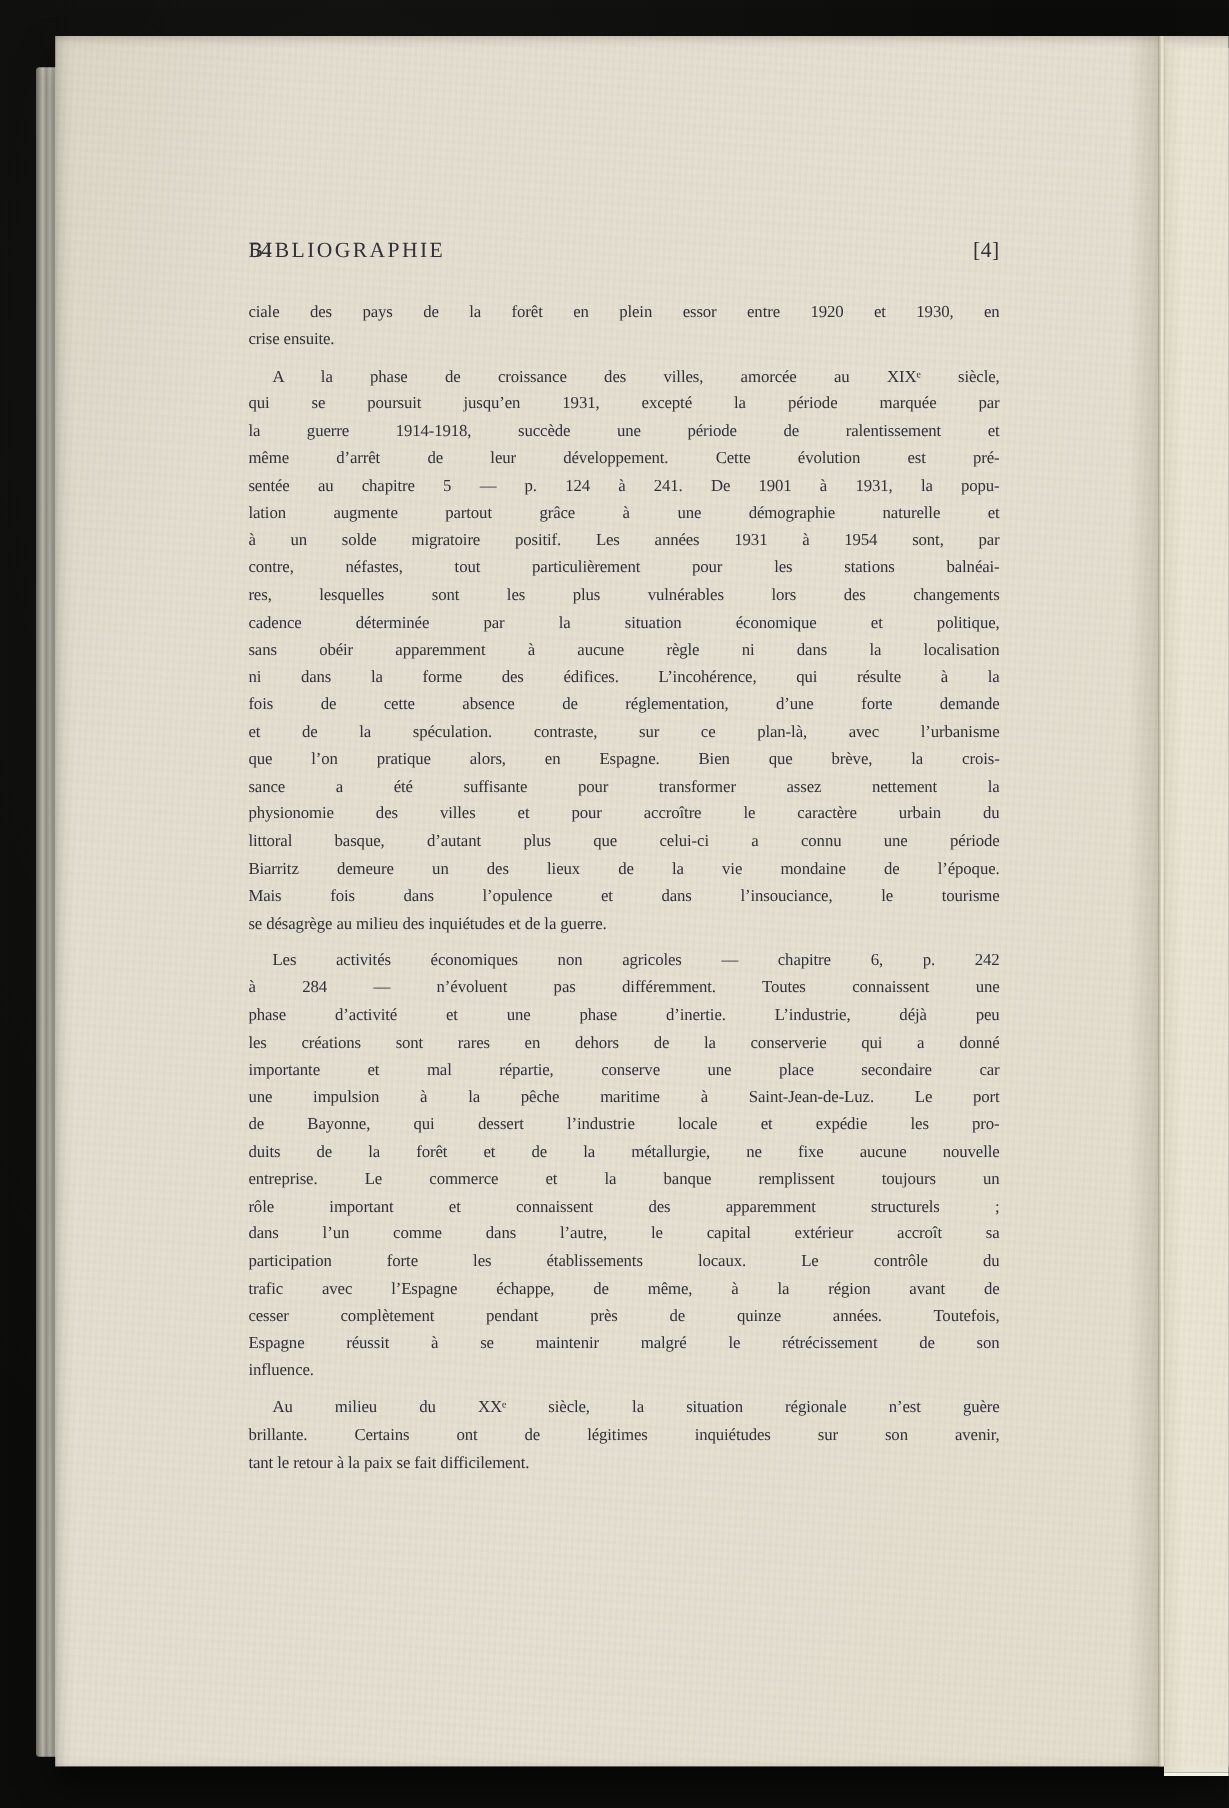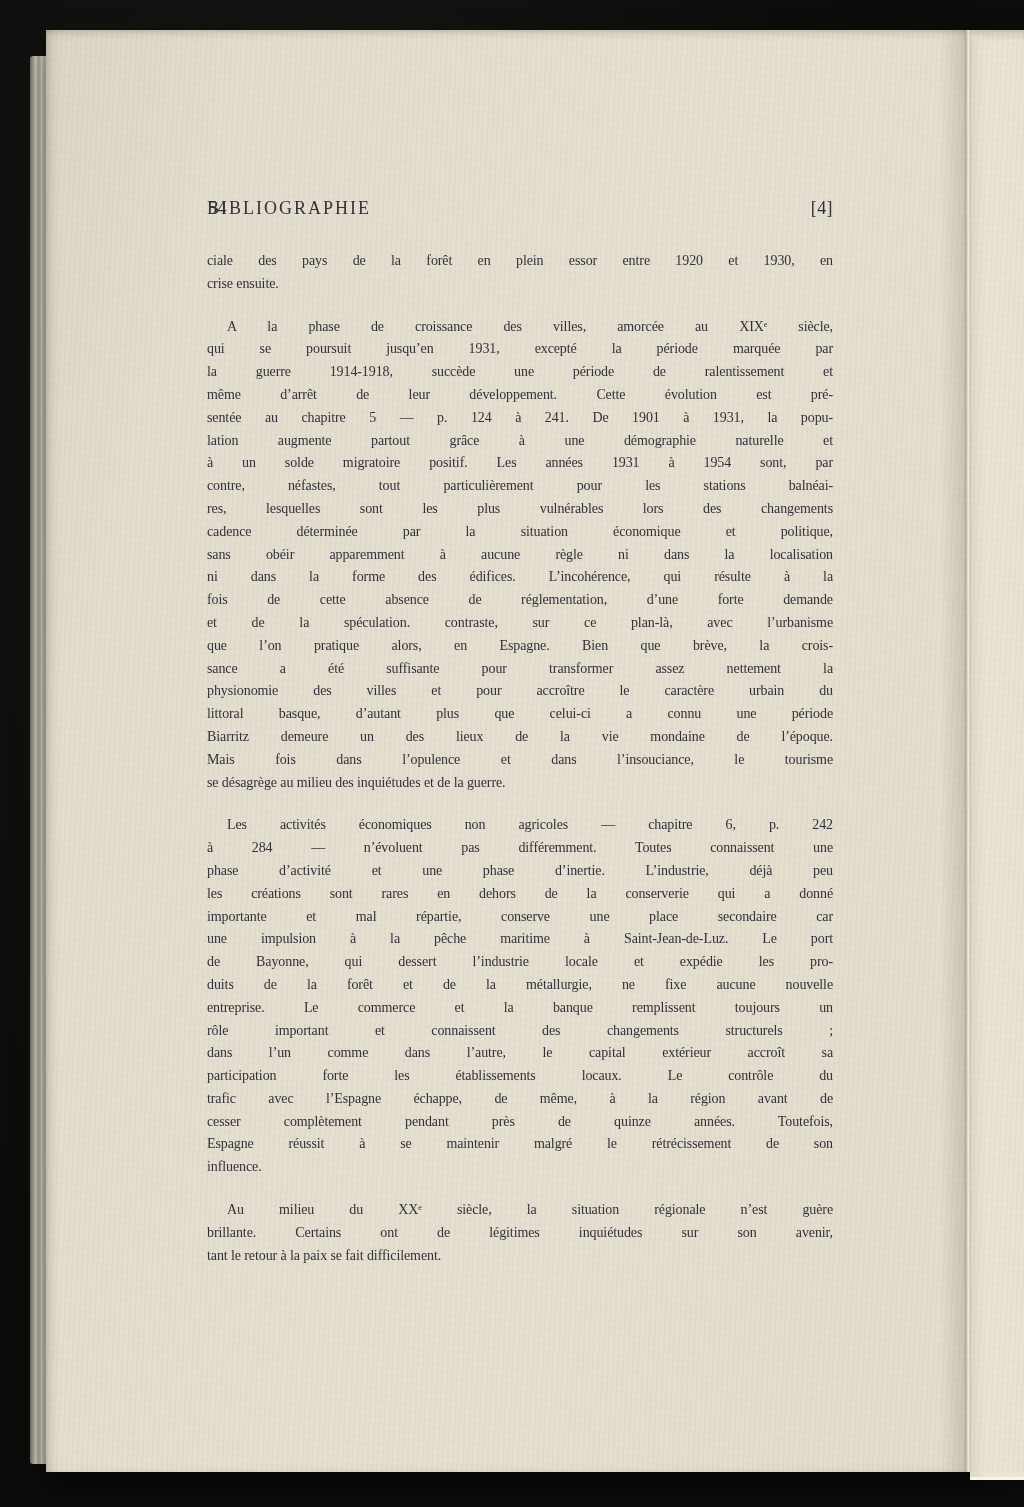--- a/index.html
+++ b/index.html
@@ -101,21 +101,21 @@
     left: 0; right: 0;
     letter-spacing: 2px;
   }
   .page-header .ref { position: absolute; right: 0; top: 0; }
   .text-block {
     position: absolute;
     left: 161px;
     top: 220px;
     width: 626px;
   }
-  .para + .para { margin-top: 20px; }
+  .para + .para { margin-top: 8px; }
   .line {
     font-size: 14px;
     line-height: 22.8px;
     text-align: justify;
     text-align-last: justify;
     white-space: normal;
     letter-spacing: -0.1px;
   }
   .line.last {
     text-align-last: left;
@@ -169,21 +169,21 @@
         <div class="para indent">
           <div class="line">Les activités économiques non agricoles — chapitre 6, p. 242</div>
           <div class="line">à 284 — n’évoluent pas différemment. Toutes connaissent une</div>
           <div class="line">phase d’activité et une phase d’inertie. L’industrie, déjà peu</div>
           <div class="line">les créations sont rares en dehors de la conserverie qui a donné</div>
           <div class="line">importante et mal répartie, conserve une place secondaire car</div>
           <div class="line">une impulsion à la pêche maritime à Saint-Jean-de-Luz. Le port</div>
           <div class="line">de Bayonne, qui dessert l’industrie locale et expédie les pro-</div>
           <div class="line">duits de la forêt et de la métallurgie, ne fixe aucune nouvelle</div>
           <div class="line">entreprise. Le commerce et la banque remplissent toujours un</div>
-          <div class="line">rôle important et connaissent des changements structurels ;</div>
+          <div class="line">rôle important et connaissent des apparemment structurels ;</div>
           <div class="line">dans l’un comme dans l’autre, le capital extérieur accroît sa</div>
           <div class="line">participation forte les établissements locaux. Le contrôle du</div>
           <div class="line">trafic avec l’Espagne échappe, de même, à la région avant de</div>
           <div class="line">cesser complètement pendant près de quinze années. Toutefois,</div>
           <div class="line">Espagne réussit à se maintenir malgré le rétrécissement de son</div>
           <div class="line last">influence.</div>
         </div>
         <div class="para indent">
           <div class="line">Au milieu du XXᵉ siècle, la situation régionale n’est guère</div>
           <div class="line">brillante. Certains ont de légitimes inquiétudes sur son avenir,</div>

